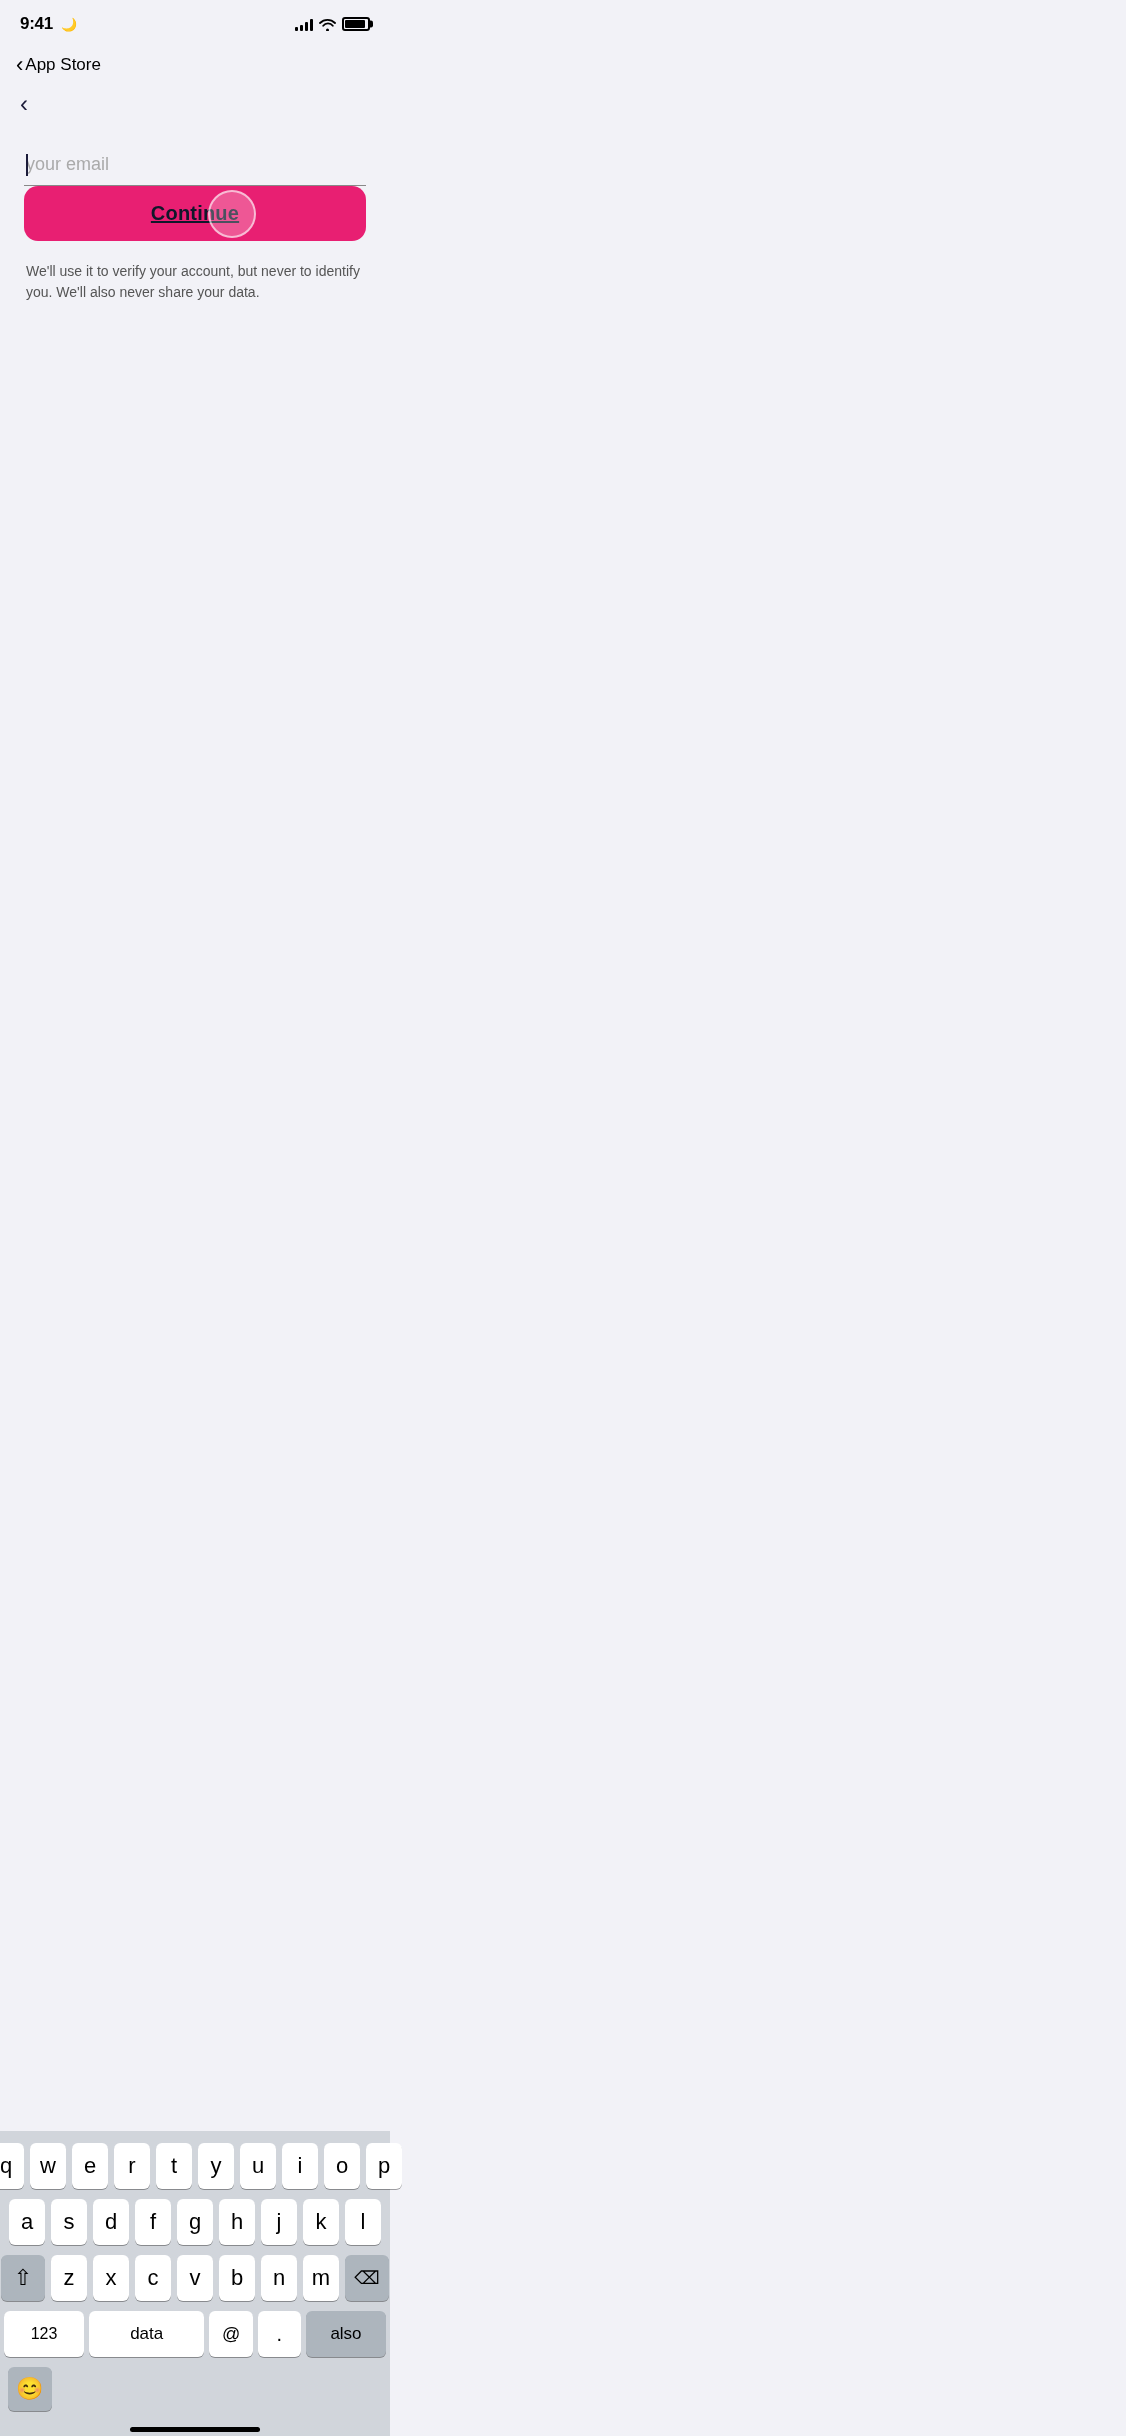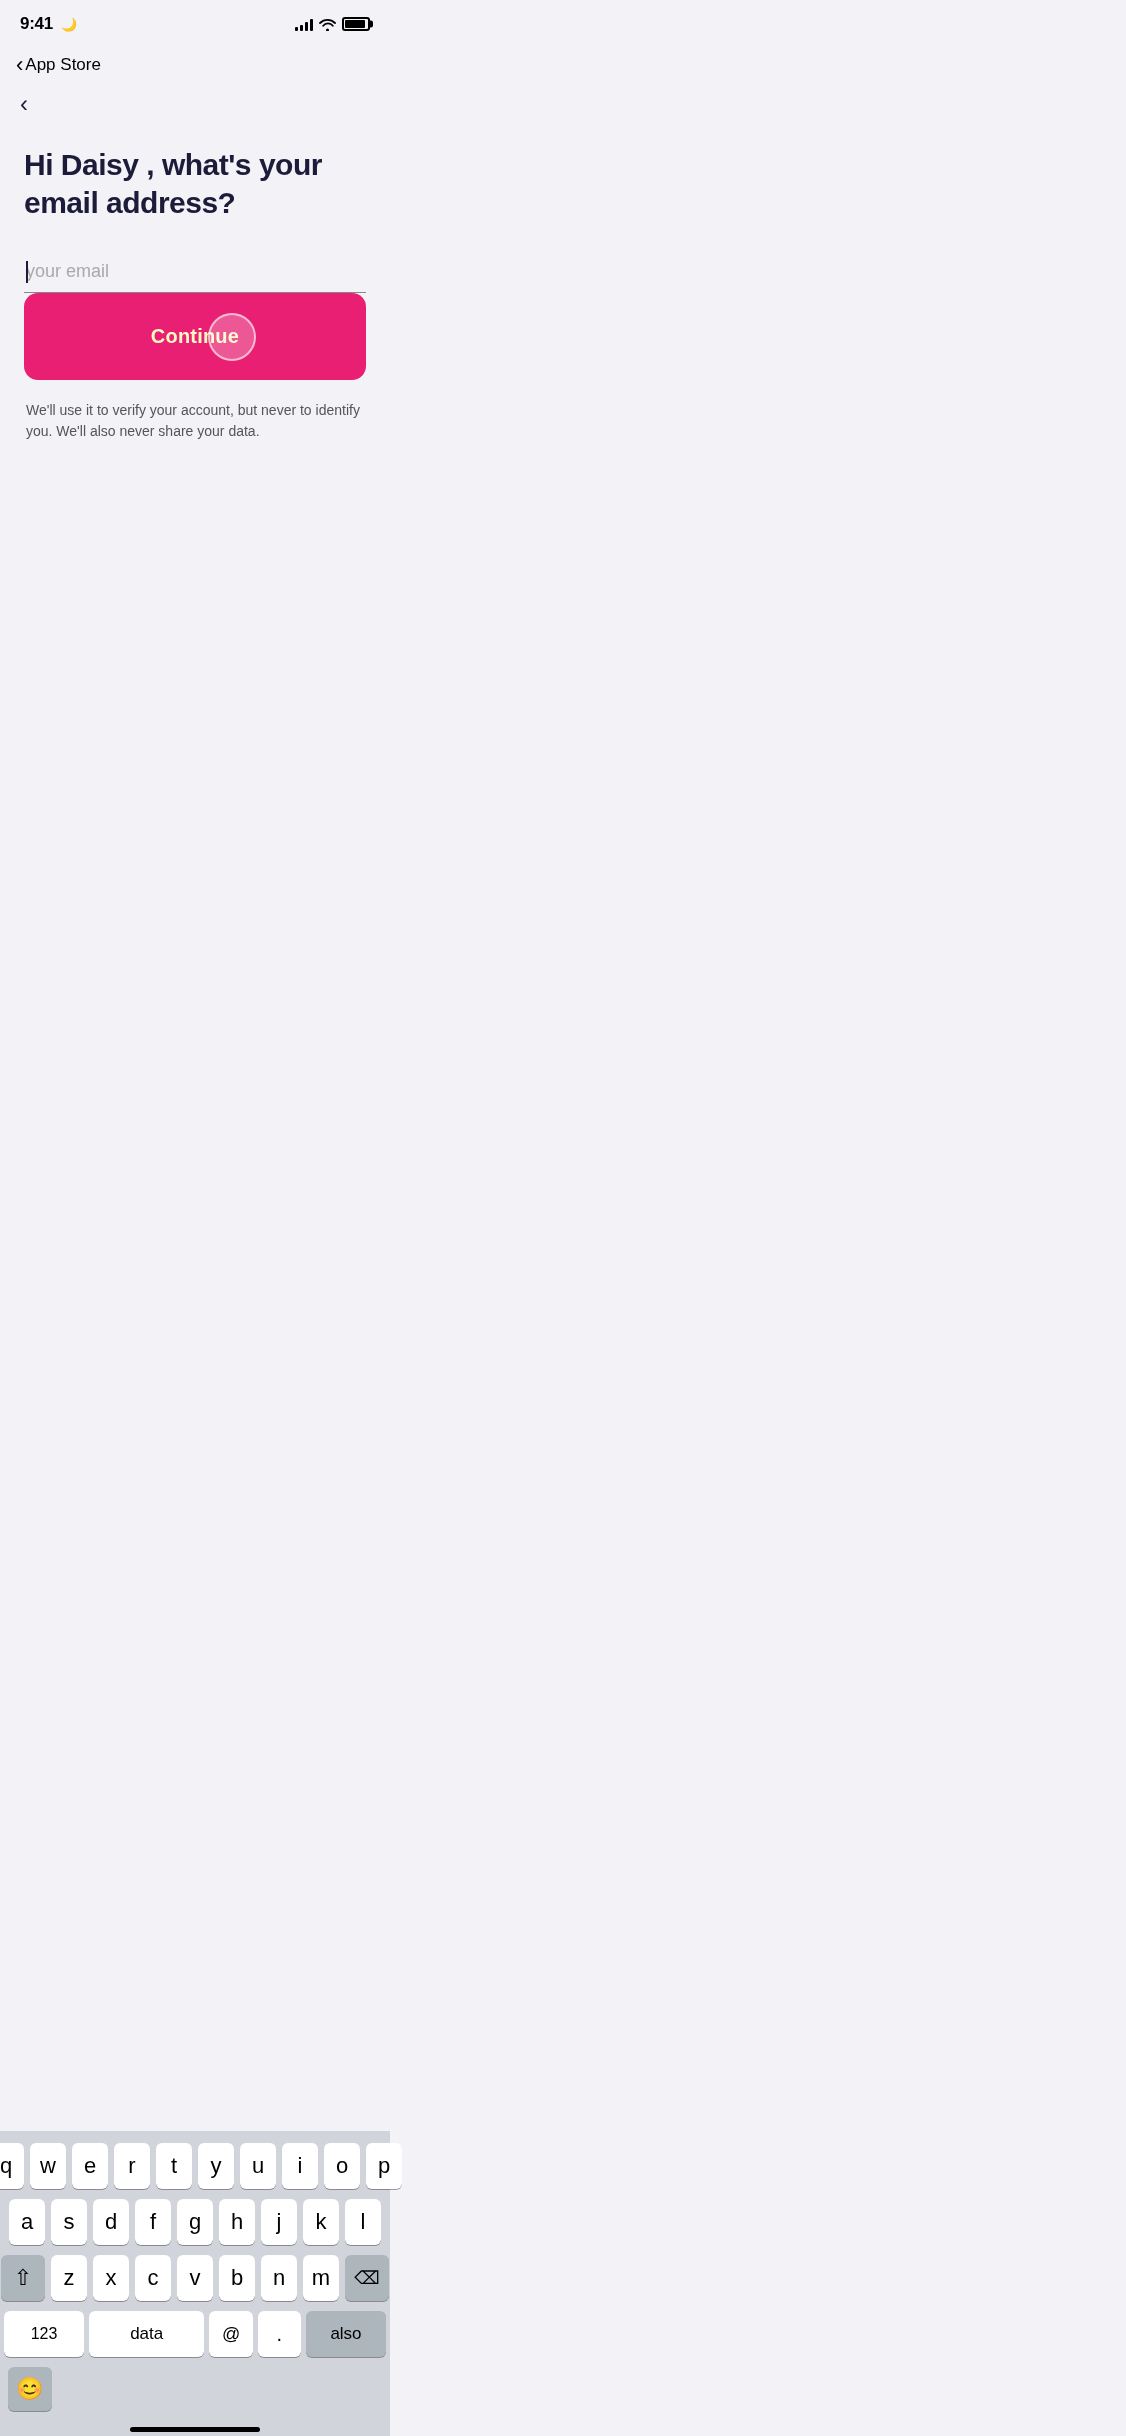--- a/index.html
+++ b/index.html
@@ -161,32 +161,33 @@
     }
     @keyframes blink {
       0%, 100% { opacity: 1; }
       50% { opacity: 0; }
     }
 
     
     .continue-btn {
       width: 100%;
       background: #e81f72;
-      color: #fef9c3;
+      color: #0f172a;
       border: none;
       border-radius: 14px;
-      padding: 32px;
+      padding: 16px;
       font-size: 20px;
       font-weight: 600;
       cursor: pointer;
       position: relative;
       overflow: hidden;
       margin-bottom: 20px;
       font-family: inherit;
       letter-spacing: 0.2px;
+      text-decoration: underline;
     }
     .continue-btn .ripple {
       position: absolute;
       right: 110px;
       top: 50%;
       transform: translateY(-50%);
       width: 48px;
       height: 48px;
       border-radius: 50%;
       background: rgba(255,255,255,0.25);
@@ -341,21 +342,20 @@
     <span class="chevron-left">‹</span>
     <span class="app-store-label">App Store</span>
   </div>
 </div>
 
 <div class="back-button-row">
   <span class="back-btn">‹</span>
 </div>
 
 <div class="main-content">
-  <h1 class="heading">Hi Daisy , what's your email address?</h1>
 
   <div class="input-wrapper">
     <div class="cursor-line"></div>
     <input class="email-input" type="email" value="" placeholder="your email" style="">
   </div>
 
   <button class="continue-btn">
     <span>Continue</span>
     <div class="ripple"></div>
   </button>

